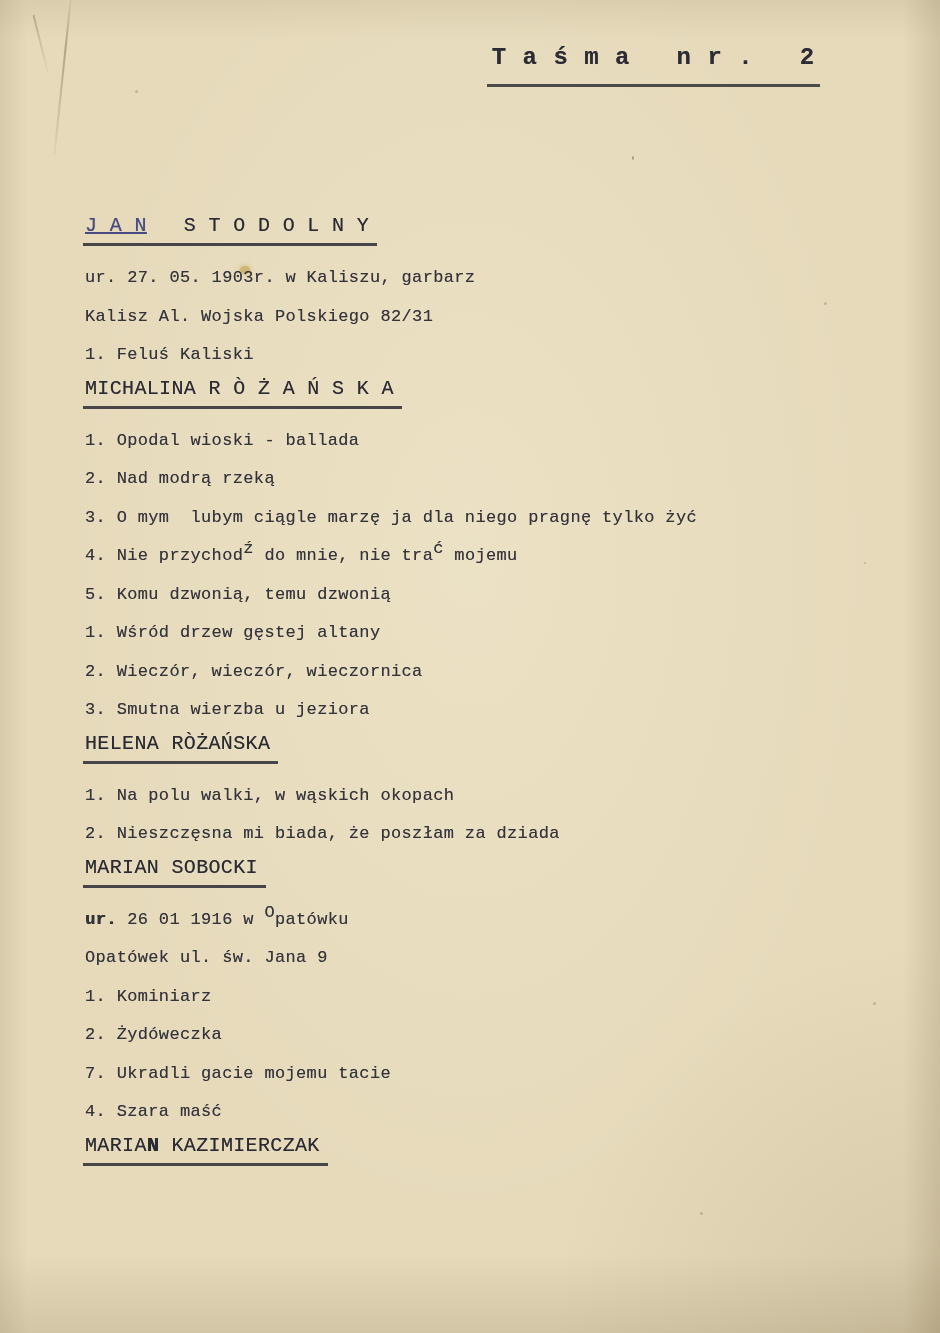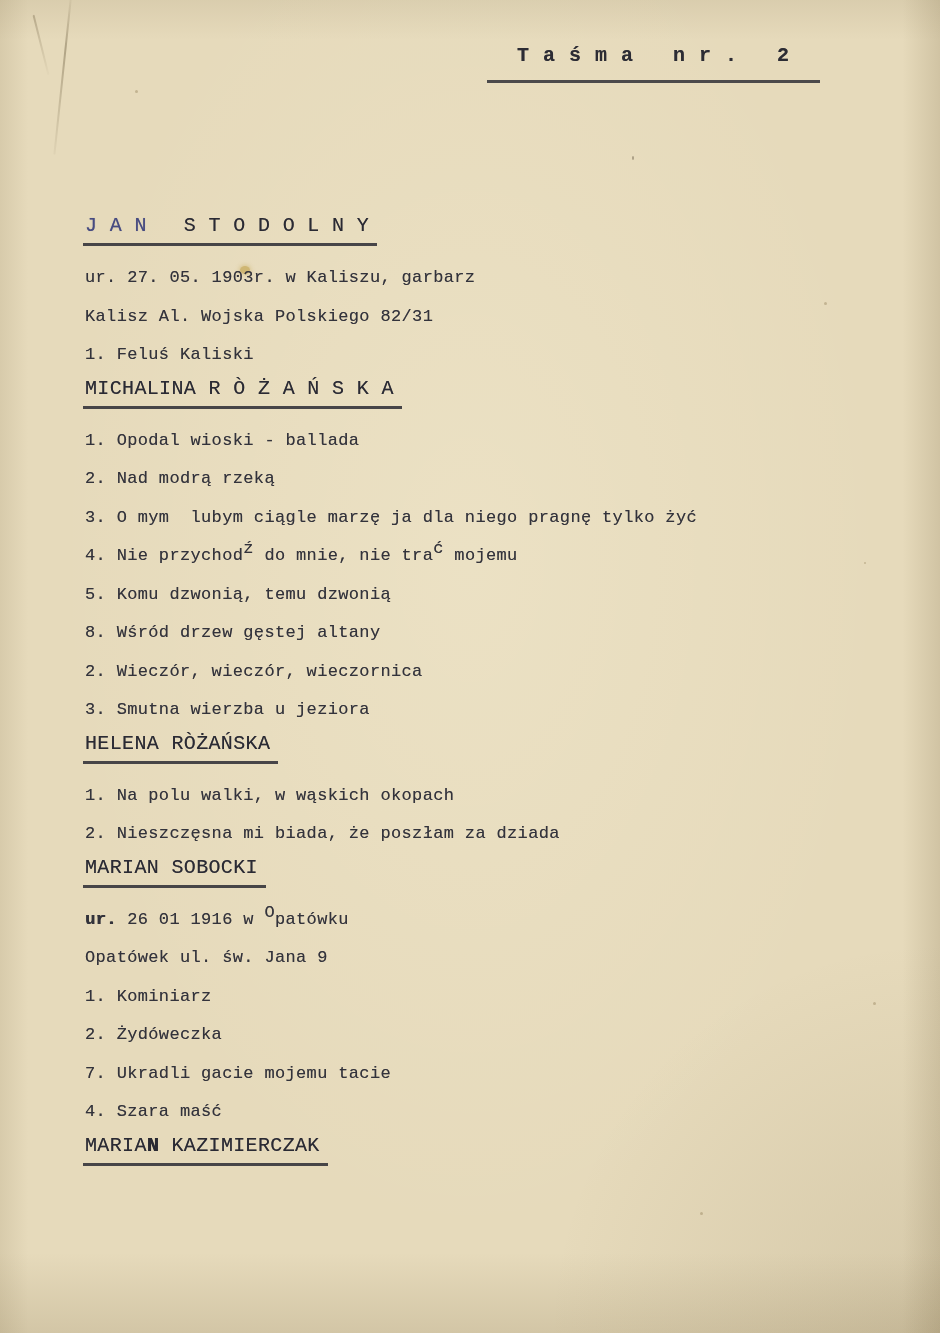--- a/index.html
+++ b/index.html
@@ -48,21 +48,21 @@
   .speck.s4 { left: 873px; top: 1002px; }
   .speck.s5 { left: 700px; top: 1212px; }
   .speck.s6 { left: 864px; top: 562px; width: 2px; height: 2px; }
   
   .tape-header {
     position: absolute;
     left: 487px;
     top: 44px;
     width: 333px;
     text-align: center;
-    font-size: 20px;
+    font-size: 24px;
     letter-spacing: 1px;
     font-weight: bold;
     color: #2c2c34;
     white-space: pre;
     padding-bottom: 13px;
     border-bottom: 3px solid rgba(42,42,50,0.82);
     text-shadow: 0 0 0.6px rgba(44,44,62,0.55);
   }
   
   .doc-body {
@@ -88,21 +88,21 @@
   .doc-line {
     font-size: 17px;
     line-height: 38.5px;
     letter-spacing: 0.35px;
     white-space: pre;
     text-shadow: 0 0 0.6px rgba(40,40,60,0.5);
   }
   .seg { white-space: pre; }
   .seg.raised { position: relative; top: -7px; }
   .seg.bold { font-weight: bold; text-shadow: 0.6px 0 0 currentColor; text-align: center; }
-  .seg.ink-blue { color: #474b80; text-shadow: 0 0 0.7px rgba(66,70,130,0.6); }
+  .seg.ink-blue { color: #474b80; text-shadow: 0 0 0.7px rgba(66,70,130,0.6); text-decoration: underline; }
 </style>
 </head>
 <body>
 
 <div class="page">
 
   <div>
     <div class="crease-1"></div>
     <div class="crease-2"></div>
     <div class="stain-1"></div>
@@ -125,21 +125,21 @@
       </section>
       <section class="doc-section">
         <div class="doc-heading-row"><div class="doc-heading"><span class="seg">MICHALINA R Ò Ż A Ń S K A</span></div></div>
         <div class="doc-line"><span class="seg">1. Opodal wioski - ballada</span></div>
         <div class="doc-line"><span class="seg">2. Nad modrą rzeką</span></div>
         <div class="doc-line"><span class="seg">3. O mym  lubym ciągle marzę ja dla niego pragnę tylko żyć</span></div>
         <div class="doc-line"><span class="seg">4. Nie przychod</span><span class="seg raised">ź</span><span class="seg"> do mnie, nie tra</span><span class="seg raised">ć</span><span class="seg"> mojemu</span></div>
         <div class="doc-line"><span class="seg">5. Komu dzwonią, temu dzwonią</span></div>
       </section>
       <section class="doc-section">
-        <div class="doc-line"><span class="seg">8. Wśród drzew gęstej altany</span></div>
+        <div class="doc-line"><span class="seg">1. Wśród drzew gęstej altany</span></div>
         <div class="doc-line"><span class="seg">2. Wieczór, wieczór, wieczornica</span></div>
         <div class="doc-line"><span class="seg">3. Smutna wierzba u jeziora</span></div>
       </section>
       <section class="doc-section">
         <div class="doc-heading-row"><div class="doc-heading"><span class="seg">HELENA RÒŻAŃSKA</span></div></div>
         <div class="doc-line"><span class="seg">1. Na polu walki, w wąskich okopach</span></div>
         <div class="doc-line"><span class="seg">2. Nieszczęsna mi biada, że poszłam za dziada</span></div>
       </section>
       <section class="doc-section">
         <div class="doc-heading-row"><div class="doc-heading"><span class="seg">MARIAN SOBOCKI</span></div></div>

